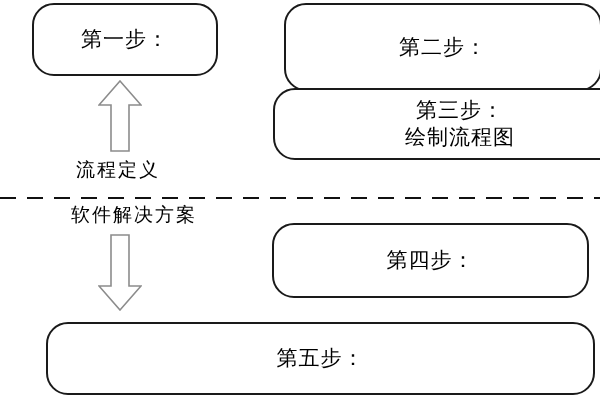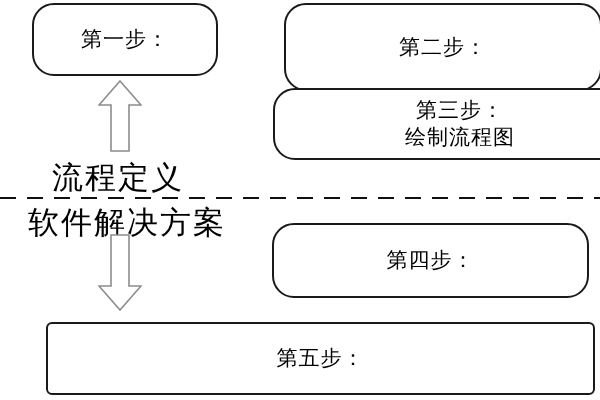--- a/index.html
+++ b/index.html
@@ -32,30 +32,30 @@
     text-align: left;
     font-size: 21px;
     line-height: 27px;
     letter-spacing: 1px;
   }
   .node .line { display: block; white-space: nowrap; }
   #box-step1 { left: 32px;  top: 3px;   width: 186px; height: 73px; }
   #box-step2 { left: 284px; top: 3px;   width: 318px; height: 88px; }
   #box-step3 { left: 273px; top: 88px; width: 374px; height: 72px; }
   #box-step4 { left: 272px; top: 223px; width: 317px; height: 75px; font-family: Liberation Serif, serif; }
-  #box-step5 { left: 46px;  top: 322px; width: 549px; height: 73px; border-radius: 6px; }
+  #box-step5 { left: 46px;  top: 322px; width: 549px; height: 73px; }
   .section-label {
     position: absolute;
-    font-size: 31px;
+    font-size: 19px;
     letter-spacing: 2px;
     white-space: nowrap;
     text-align: center;
   }
   #label-process-definition { left: 40px; top: 157px; width: 156px; }
-  #label-software-solution  { left: 28px; top: 202px; width: 180px; }
+  #label-software-solution  { left: 44px; top: 202px; width: 180px; }
   .arrow { position: absolute; width: 44px; }
   #arrow-up   { left: 98px; top: 80px;  height: 72px; }
   #arrow-down { left: 98px; top: 234px; height: 77px; }
   .arrow svg { display: block; width: 100%; height: 100%; }
   .arrow polygon {
     fill: var(--background);
     stroke: var(--arrow-outline);
     stroke-width: 1.6;
     stroke-linejoin: miter;
   }

